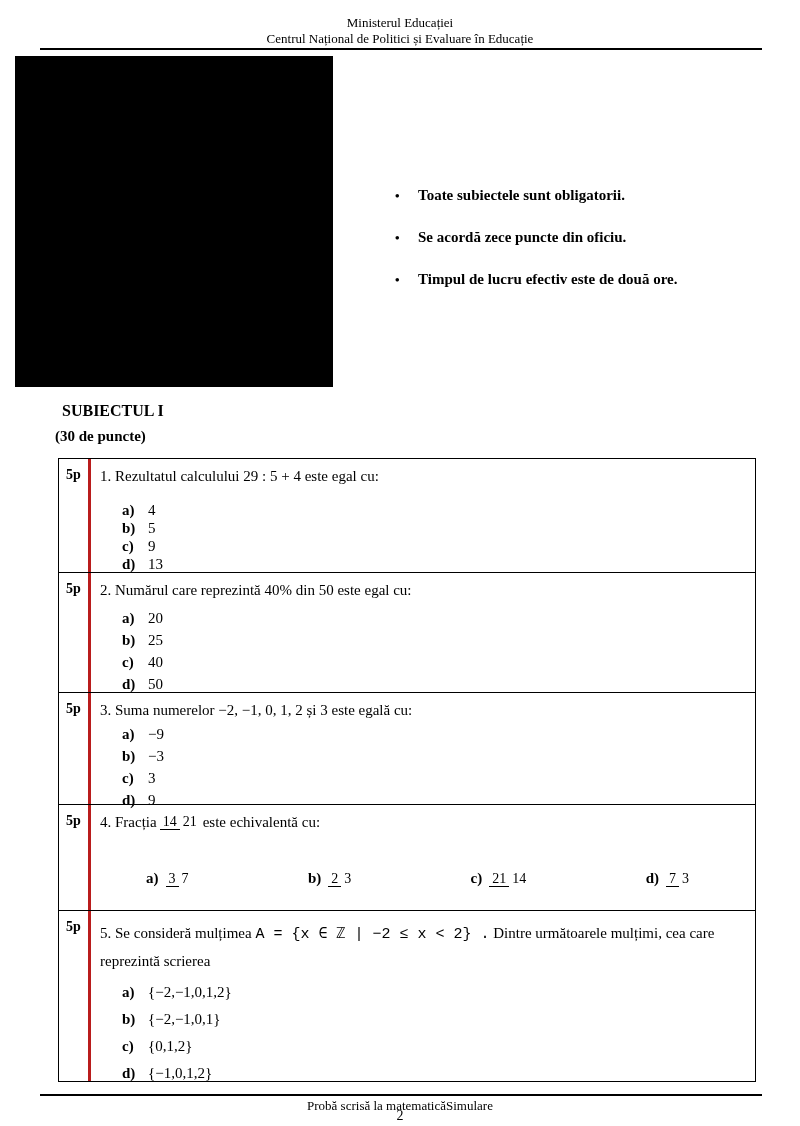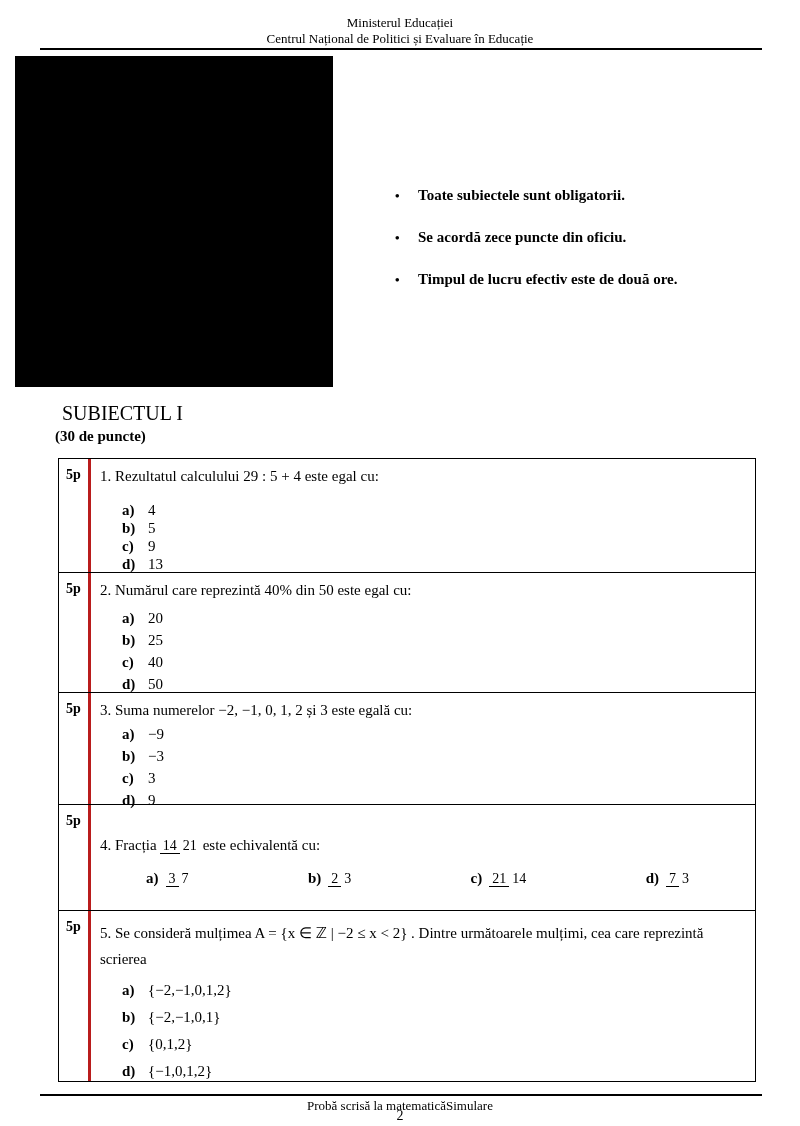--- a/index.html
+++ b/index.html
@@ -12,21 +12,21 @@
     font-size:13px; line-height:16px; }
   .header-rule { position:absolute; left:40px; top:48px; width:722px; height:0;
     border-top:2px solid #000; }
   
   .redaction { position:absolute; left:15px; top:56px; width:318px; height:331px; background:#000; }
   
   .notices { position:absolute; left:395px; top:186px; width:395px; list-style:none; margin:0; padding:0; }
   .notice { display:flex; font-weight:bold; font-size:15px; line-height:19px; margin-bottom:23px; }
   .bullet { width:23px; flex:none; font-size:13px; }
   
-  .section-title { position:absolute; left:62px; top:402px; font-weight:normal; font-size:20px; }
+  .section-title { position:absolute; left:62px; top:402px; font-weight:bold; font-size:16px; }
   .instruction-row { position:absolute; left:55px; top:428px; width:700px;
     display:flex; justify-content:space-between; font-weight:bold; font-size:15px; }
   .instr { font-style:italic; }
   
   .qtable { position:absolute; left:58px; top:458px; width:698px; border:1px solid #000; box-sizing:border-box; }
   .trow { display:flex; border-bottom:1px solid #000; box-sizing:border-box; }
   .trow:last-child { border-bottom:none; }
   .pts { width:32px; flex:none; border-right:3px solid #b91c1c; font-weight:bold;
     font-size:14px; text-align:center; padding-top:8px; box-sizing:border-box; }
   .qc { flex:1; padding:9px 6px 0 9px; font-size:15px; box-sizing:border-box; }
@@ -37,25 +37,25 @@
   .olab { font-weight:bold; width:26px; flex:none; }
   .o1 { margin-top:16px; } .o1 .opt { line-height:18px; }
   .o2 { margin-top:8px;  } .o2 .opt { line-height:22px; }
   .o3 { margin-top:4px;  } .o3 .opt { line-height:22px; }
   .o5 { margin-top:5px;  } .o5 .opt { line-height:27px; }
   
   .frac { display:inline-flex; flex-direction:row; text-align:center;
     vertical-align:middle; font-size:14px; line-height:15px; margin:0 3px; }
   .fnum { border-bottom:1px solid #000; padding:0 3px; }
   .fden { padding:0 3px; }
-  .q4prompt { display:flex; align-items:flex-end; height:40px; }
+  .q4prompt { display:flex; align-items:flex-start; height:40px; }
   .fopts { display:flex; justify-content:space-between; margin:16px 54px 0 46px; }
   .fopt { display:inline-flex; align-items:center; }
   .fopt .olab { width:auto; margin-right:4px; }
-  .setmath { white-space:nowrap; }
+  .setmath { white-space:nowrap;font-family:Liberation Mono, monospace; }
   .prompt-line { line-height:26px; }
   
   .footer-rule { position:absolute; left:40px; top:1094px; width:722px; height:0; border-top:2px solid #000; }
   .footer-row { position:absolute; left:45px; top:1098px; width:710px;
     display:flex; justify-content:center; font-size:13px; }
   .page-num { position:absolute; left:0; top:1108px; width:100%; text-align:center; font-size:14px; }
 </style>
 </head>
 <body>
 

